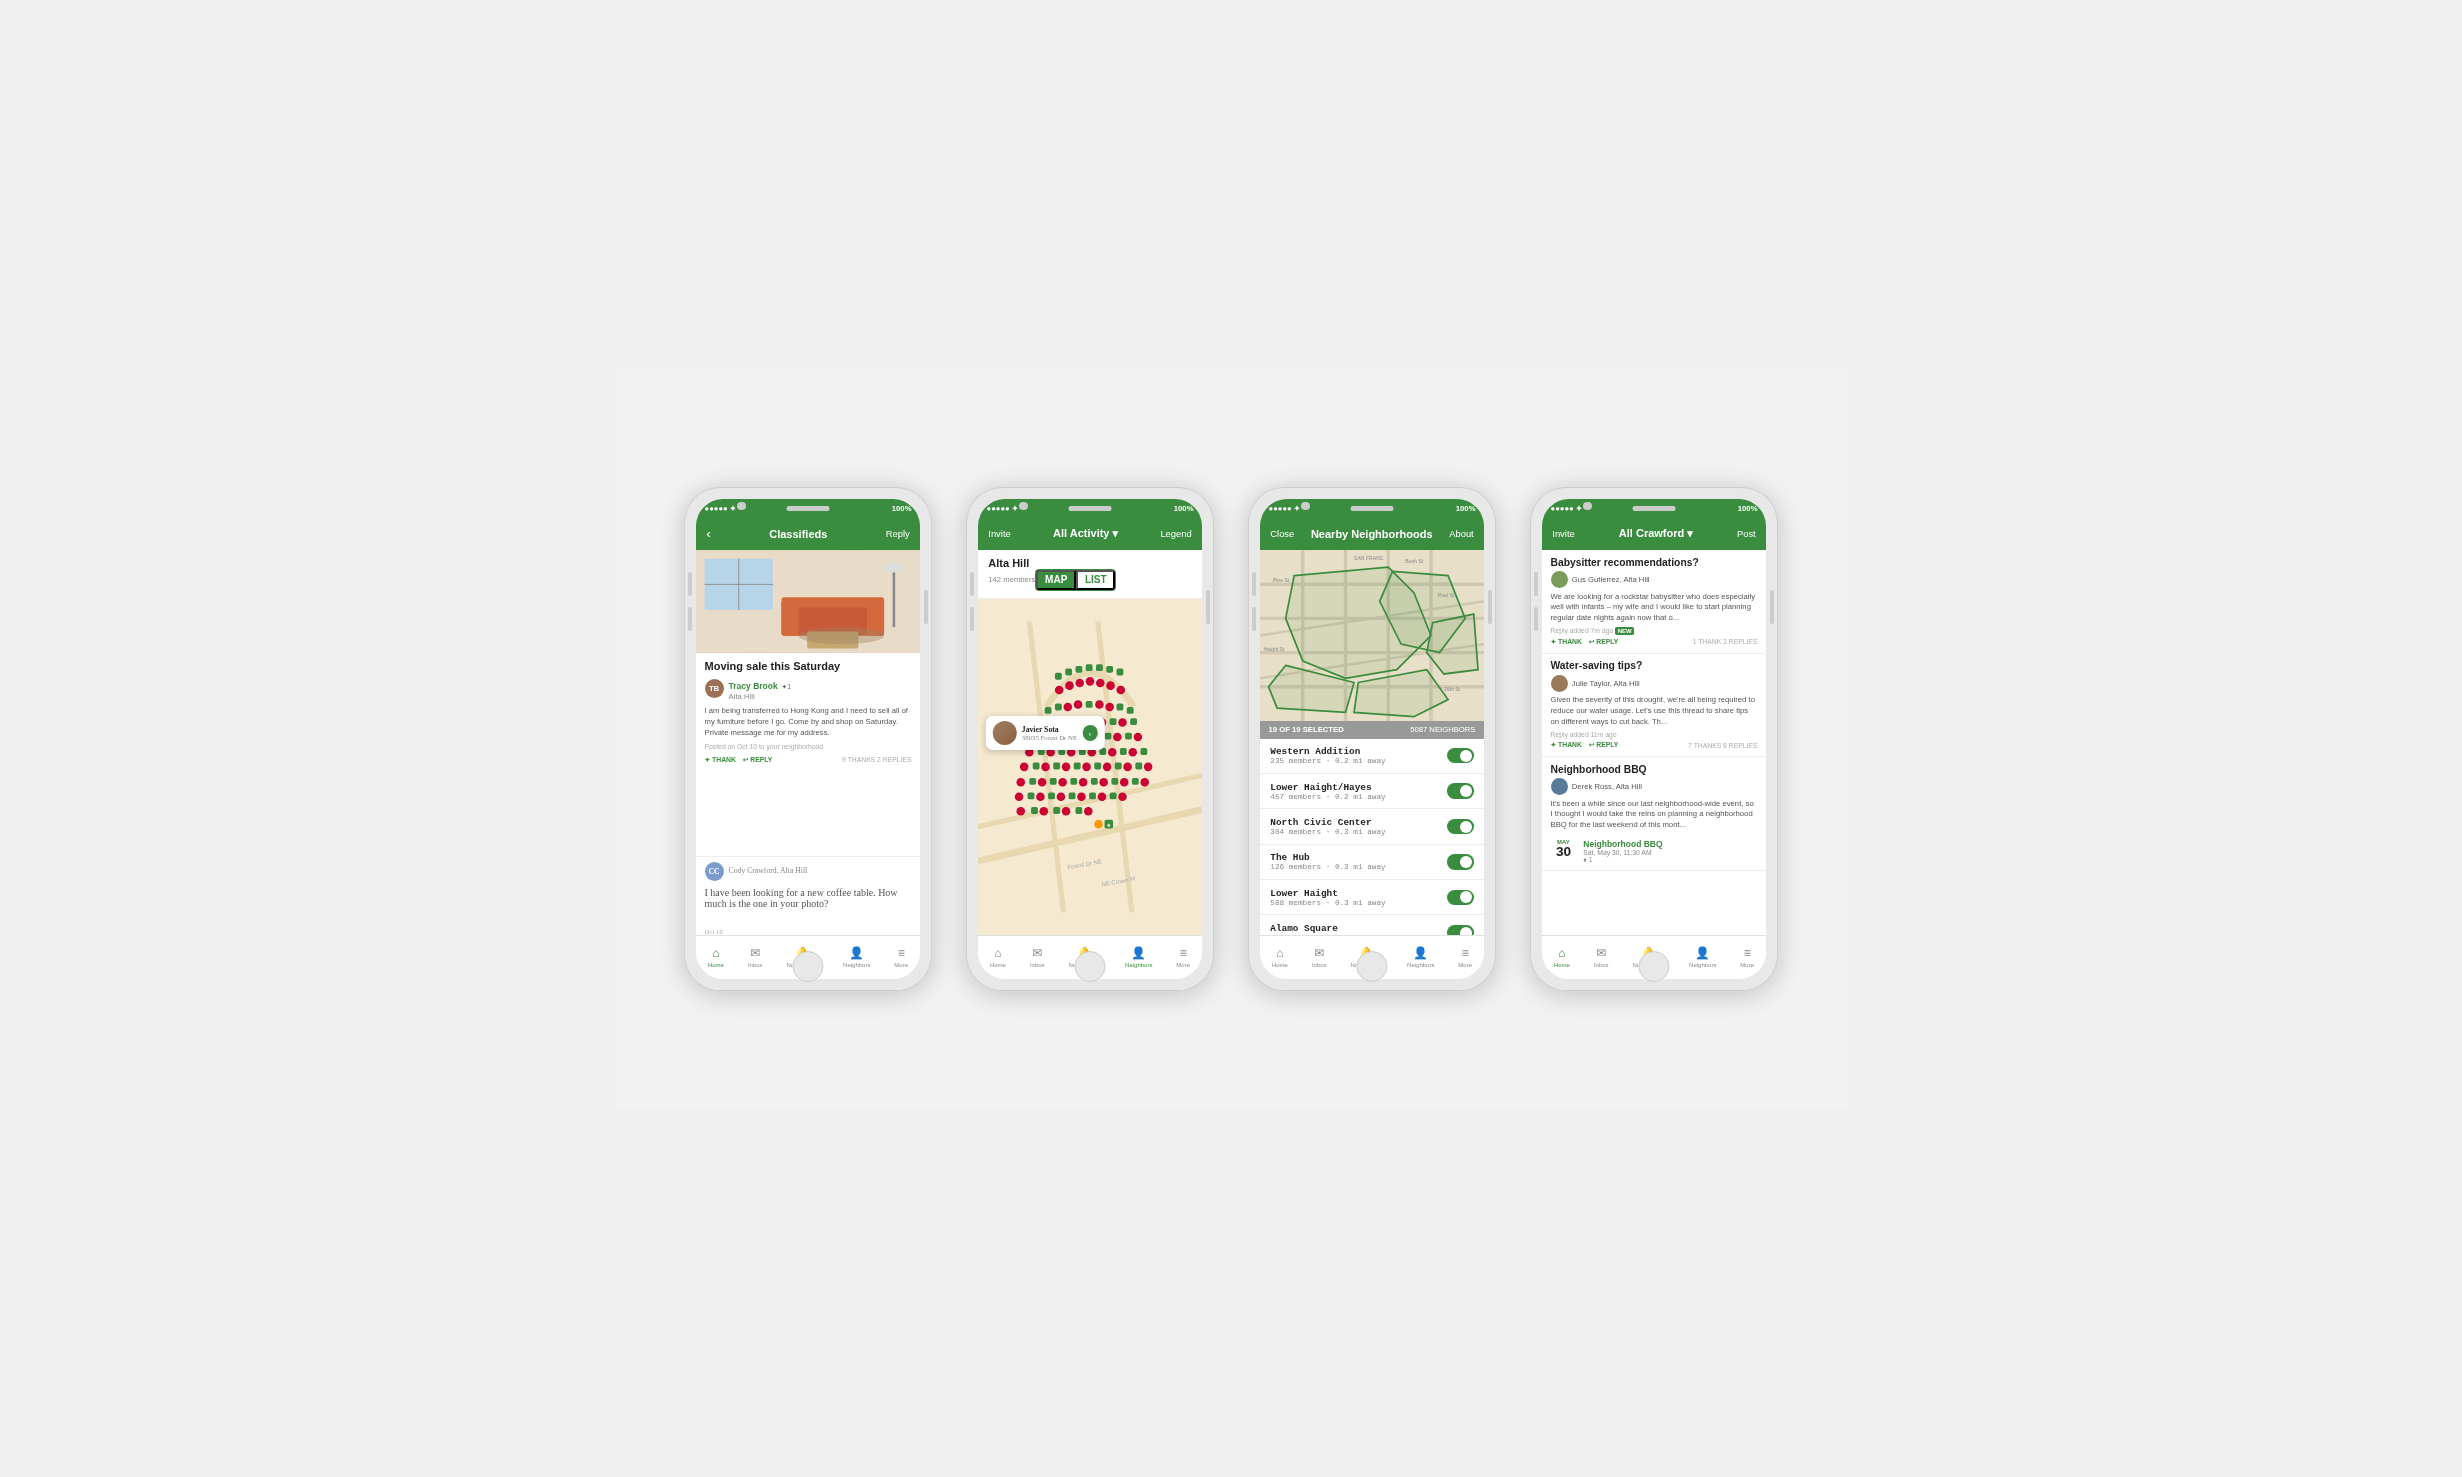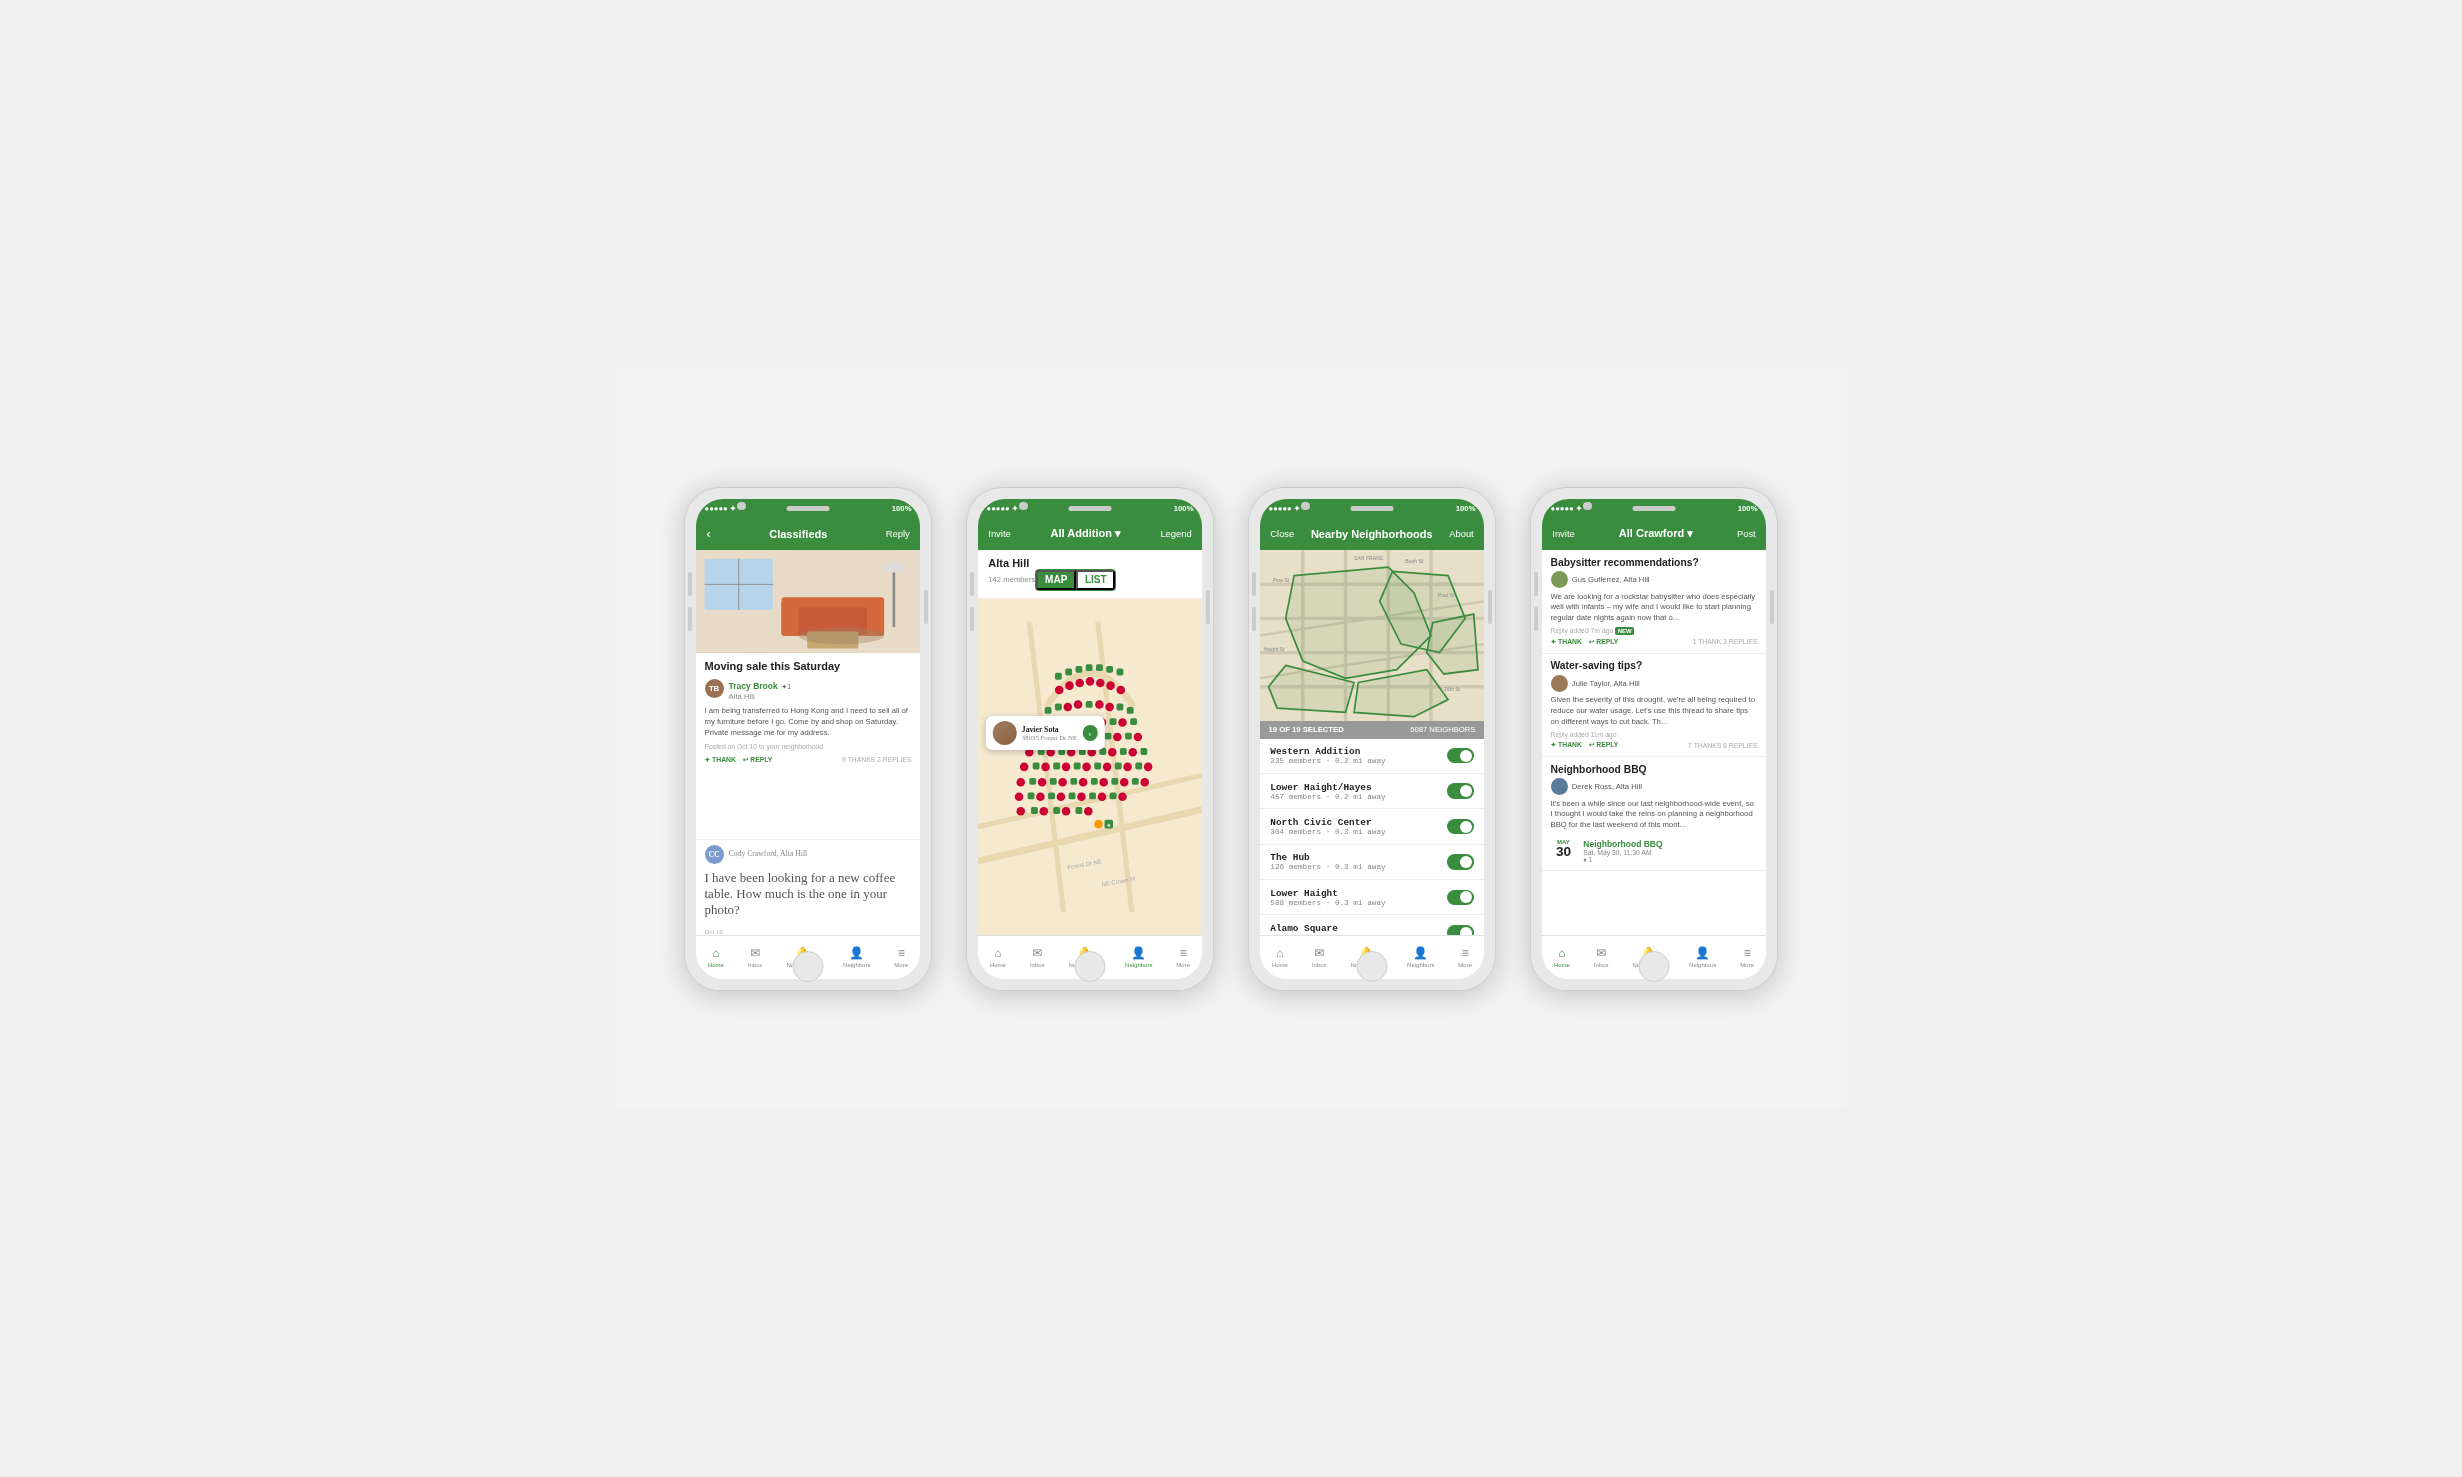--- a/index.html
+++ b/index.html
@@ -266,23 +266,23 @@
     .comment-section {
       padding: 0 8.5px;
       font-family: Liberation Serif, serif;
     }
     .comment-user {
       font-size: 7.7px;
       color: #888;
       margin-bottom: 2.6px;
     }
     .comment-text {
-      font-size: 13px;
+      font-size: 10px;
       color: #555;
-      margin-bottom: 10px;
+      margin-bottom: 19px;
     }
     .comment-time {
       font-size: 6.8px;
       color: #aaa;
     }
 
     
     .map-sub-header {
       background: white;
       padding: 6.8px 10.3px;
@@ -649,21 +649,21 @@
     <div class="phone-vol2"></div>
     <div class="phone-power"></div>
     <div class="phone-inner">
       <div class="status-bar">
         <span>●●●●● ✦</span>
         <span>9:41 AM</span>
         <span>100%</span>
       </div>
       <div class="app-header">
         <span class="action">Invite</span>
-        <span class="title">All Addition ▾</span>
+        <span class="title">All Activity ▾</span>
         <span class="action">Legend</span>
       </div>
       <div class="content">
         <div class="map-sub-header">
           <div class="map-neighborhood">Alta Hill</div>
           <div style="display:flex; justify-content:flex-start; align-items:center;">
             <span class="map-members">142 members</span>
             <div class="map-btn-group">
               <button class="map-btn active">MAP</button>
               <button class="map-btn">LIST</button>

